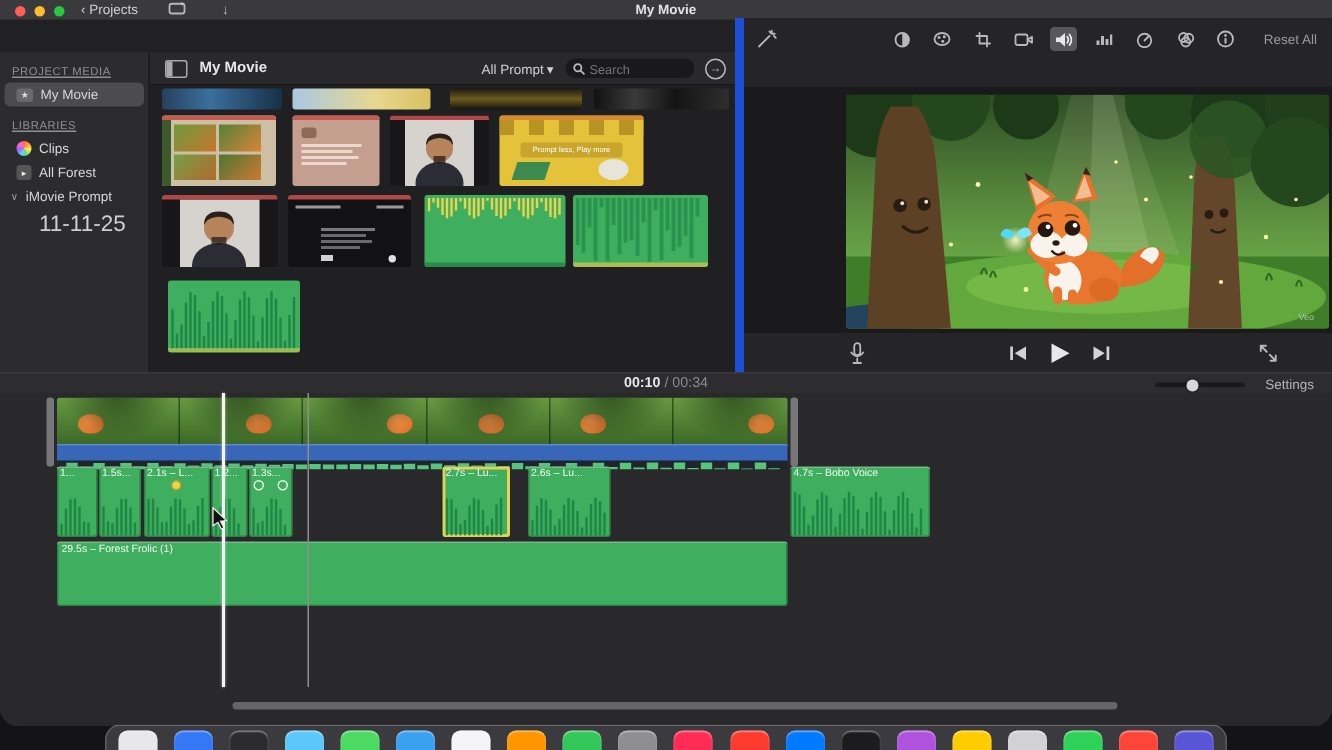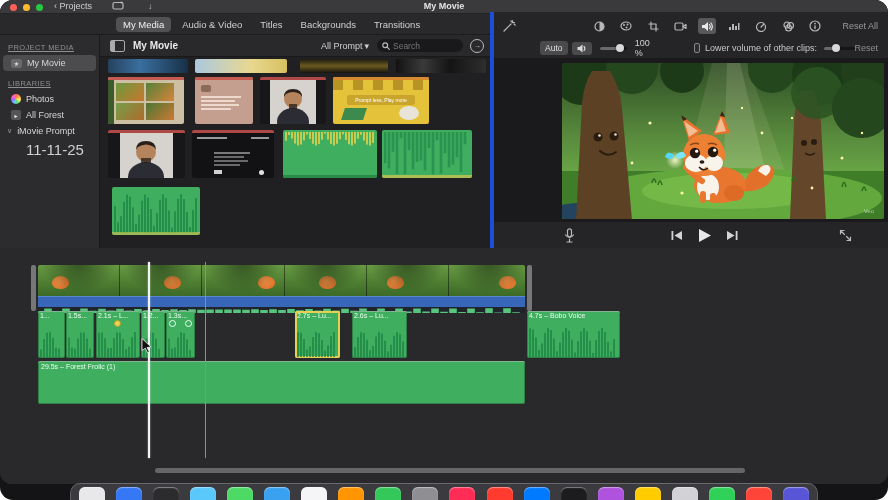--- a/index.html
+++ b/index.html
@@ -1,17 +1,17 @@
 <!DOCTYPE html>
 <html><head>
 <meta charset="utf-8">
 <style>
   html,body{margin:0;padding:0;}
   .root{position:relative;width:888px;height:500px;overflow:hidden;background:#141416;
-        font-family:"Liberation Sans",sans-serif;-webkit-font-smoothing:antialiased;color:#d8d8d8;border-radius:13px;}
+        font-family:"Liberation Sans",sans-serif;-webkit-font-smoothing:antialiased;color:#d8d8d8;}
   .win{position:absolute;left:0;top:0;width:888px;height:484px;background:#29292b;border-radius:0 0 12px 12px;overflow:hidden;}
 
   
   .titlebar{position:absolute;left:0;top:0;width:100%;height:13px;background:#3a3a3c;border-bottom:1px solid #232325;}
   .tl{position:absolute;top:4px;width:7px;height:7px;border-radius:50%;}
   .projects-link{position:absolute;left:54px;top:1px;font-size:9px;color:#d0d0d0;}
   .tb-icon{position:absolute;top:1px;font-size:9px;color:#c0c0c0;}
   .win-title{position:absolute;left:0;right:0;top:1px;text-align:center;font-size:9px;font-weight:bold;color:#e4e4e4;}
 
   
@@ -37,21 +37,21 @@
   .br-filter{margin-left:auto;font-size:9px;color:#d0d0d0;display:flex;align-items:center;gap:2px;}
   .searchbox{width:76px;height:13px;background:#19191b;border-radius:7px;margin-left:8px;display:flex;align-items:center;padding:0 5px;gap:3px;}
   .searchbox span{font-size:8.5px;color:#767678;}
   .fwd-circle{width:12px;height:12px;border:1px solid #bbb;border-radius:50%;margin-left:7px;display:flex;align-items:center;justify-content:center;color:#bbb;font-size:8px;line-height:1;}
 
   .thumb{position:absolute;border-radius:2px;overflow:hidden;background:#333;}
   .thumb .topbar{position:absolute;left:0;top:0;width:100%;height:3px;}
   .wave{display:block;}
 
   
-  .right-pane{position:absolute;left:490px;top:12px;width:398px;height:236px;background:#252527;border-left:4px solid #1d4ed8;box-sizing:border-box;}
+  .right-pane{position:absolute;left:490px;top:12px;width:398px;height:236px;background:#252527;border-left:6px solid #1d4ed8;box-sizing:border-box;}
   .insp-row1{position:absolute;left:0;top:4px;width:100%;height:22px;}
   .insp-icons{position:absolute;left:96px;top:2px;display:flex;gap:9px;align-items:center;}
   .i-btn{width:18px;height:16px;display:flex;align-items:center;justify-content:center;border-radius:3px;}
   .i-btn.sel{background:#58585a;}
   .reset-all{position:absolute;right:10px;top:5px;font-size:9px;color:#9a9a9c;}
   .insp-row2{position:absolute;left:0;top:26px;width:100%;height:20px;display:flex;align-items:center;}
   .pill{background:#4a4a4d;border-radius:3px;font-size:8.5px;color:#e0e0e0;padding:2px 5px;display:flex;align-items:center;justify-content:center;}
   .slider{position:relative;height:3px;border-radius:2px;background:#151517;}
   .slider .fill{position:absolute;left:0;top:0;height:100%;background:#6a6a6e;border-radius:2px;}
   .knob{position:absolute;top:50%;transform:translate(-50%,-50%);width:8px;height:8px;border-radius:50%;background:#d8d8da;box-shadow:0 0 2px rgba(0,0,0,.6);}
@@ -113,38 +113,31 @@
         <svg width="12" height="9" viewBox="0 0 12 9">
             <rect class="ic" x="1" y="1.5" width="10" height="6.5" rx="1.5"></rect>
             <circle cx="9.5" cy="1.5" r="1" fill="#c0c0c0" stroke="none"></circle>
           </svg>
       </div>
       <div class="tb-icon" style="left:148px"><span>↓</span></div>
       <div class="win-title">My Movie</div>
     </div>
 
     <div class="left-pane">
-      <div class="tabstrip">
-          <div class="tab sel">My Media</div>
-          <div class="tab">Audio &amp; Video</div>
-          <div class="tab">Titles</div>
-          <div class="tab">Backgrounds</div>
-          <div class="tab">Transitions</div>
-        </div>
 
       <div class="sidebar">
         <div class="sb-head">PROJECT MEDIA</div>
         <div class="sb-item sel">
           <span class="sb-ico">★</span>
           <span>My Movie</span>
         </div>
         <div class="sb-head">LIBRARIES</div>
         <div class="sb-item">
           <span class="photos-ico"></span>
-          <span>Photos</span>
+          <span>Clips</span>
         </div>
         <div class="sb-item">
           <span class="events-ico">▸</span>
           <span>All Forest</span>
         </div>
         <div class="sb-item" style="padding-left:4px">
           <span style="font-size:7px;color:#9a9a9c">∨</span>
           <span>iMovie Prompt</span>
         </div>
         <div class="sb-sub">11-11-25</div>
@@ -321,41 +314,20 @@
               <svg width="12" height="12" viewBox="0 0 12 12">
                 <circle class="ic" cx="6" cy="6" r="5"></circle>
                 <circle cx="6" cy="3.6" r=".9" fill="#b8b8ba"></circle>
                 <rect x="5.3" y="5.2" width="1.4" height="4" rx=".7" fill="#b8b8ba"></rect>
               </svg>
             </div>
         </div>
         <div class="reset-all">Reset All</div>
       </div>
 
-      <div class="insp-row2">
-        <div class="pill" style="margin-left:46px">Auto</div>
-        <div class="pill" style="margin-left:4px;width:16px">
-          <svg width="10" height="9" viewBox="0 0 10 9">
-              <path d="M0.5 3 H2.5 L5.5 0.5 V8.5 L2.5 6 H0.5 Z" fill="#d8d8da"></path>
-              <path class="ic" style="stroke:#d8d8da" d="M7 2.5 q1.8 2 0 4"></path>
-            </svg>
-        </div>
-        <div class="slider" style="margin-left:8px;width:52px">
-          <div class="fill" style="width:74%"></div>
-            <div class="knob" style="left:74%"></div>
-        </div>
-        <span style="margin-left:8px;font-size:9px;color:#cfcfcf">100 %</span>
-        <div class="chk" style="margin-left:44px"></div>
-        <span style="margin-left:5px;font-size:9px;color:#c8c8ca;white-space:nowrap">Lower volume of other clips:</span>
-        <div class="slider" style="margin-left:7px;width:58px">
-          <div class="fill" style="width:40%"></div>
-            <div class="knob" style="left:40%"></div>
-        </div>
-        <span style="margin-left:auto;margin-right:10px;font-size:9px;color:#8e8e90">Reset</span>
-      </div>
 
       <div class="viewer">
         <div class="video">
           <svg viewBox="0 0 322 157" width="322" height="157" preserveAspectRatio="none">
             <defs>
               <linearGradient id="skyg" x1="0" y1="0" x2="0" y2="1">
                 <stop offset="0" stop-color="#2e4d26"></stop>
                   <stop offset=".45" stop-color="#57883c"></stop>
                 <stop offset=".7" stop-color="#69a546"></stop>
                   <stop offset="1" stop-color="#3e7229"></stop>
@@ -451,20 +423,29 @@
               <path d="M1 1 L8.5 5.5 L1 10 Z" fill="#d4d4d6"></path>
               <rect x="9.7" y="1" width="1.8" height="9" fill="#d4d4d6"></rect>
             </svg>
         </div>
         <svg style="margin-left:auto;margin-right:36px" width="13" height="13" viewBox="0 0 13 13">
             <path class="ic" d="M1.5 5 V1.5 H5 M8 11.5 H11.5 V8 M1.5 1.5 L5.5 5.5 M11.5 11.5 L7.5 7.5"></path>
           </svg>
       </div>
     </div>
 
+    <div class="tl-bar">
+      <div class="timecode">
+        <span class="cur">00:10</span><span class="tot"> / </span><span class="tot">00:34</span>
+      </div>
+      <div class="slider" style="position:absolute;right:58px;top:6px;width:60px;background:#19191b">
+        <div class="knob" style="left:42%"></div>
+      </div>
+      <div class="settings">Settings</div>
+    </div>
 
     <div class="timeline">
       <div class="handle" style="left:31px"></div>
       <div class="handle" style="left:527px"></div>
 
       <div class="filmstrip">
         <div class="frame" style="--fx:14px"></div>
         <div class="frame" style="--fx:44px"></div>
         <div class="frame" style="--fx:56px"></div>
         <div class="frame" style="--fx:34px"></div>

